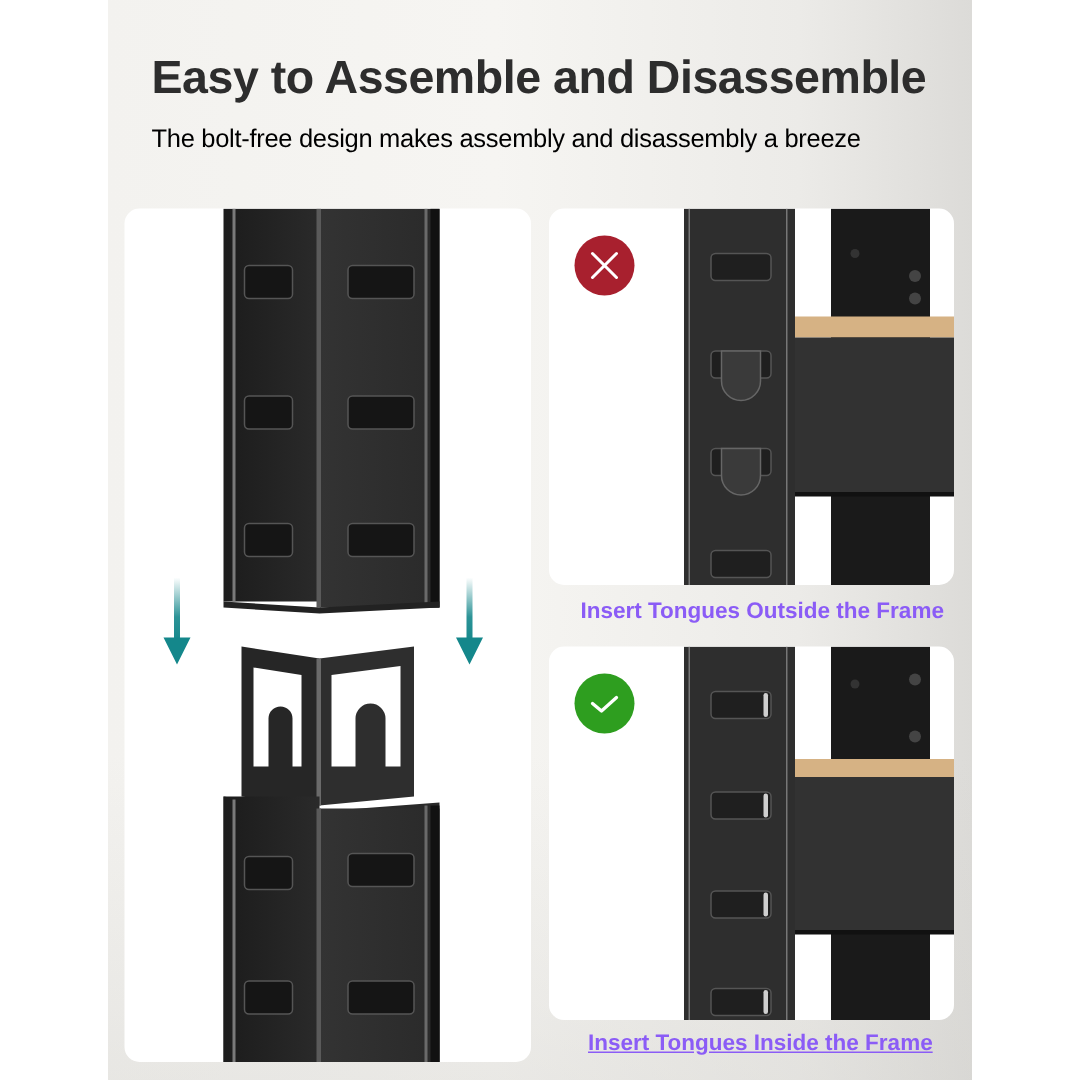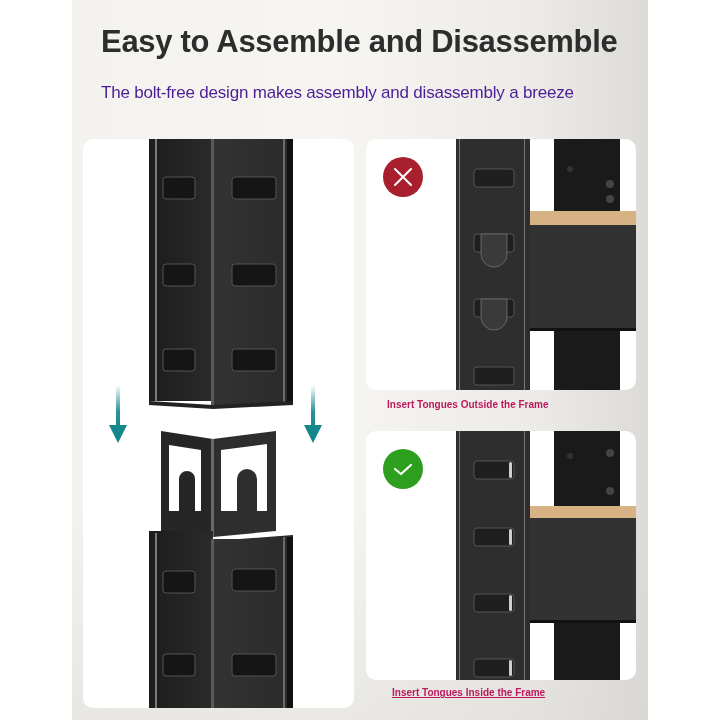--- a/index.html
+++ b/index.html
@@ -11,38 +11,38 @@
     background: linear-gradient(90deg, #f3f2ef 0%, #f6f5f2 45%, #ecebe8 80%, #dcdbd8 100%);
     overflow: hidden;
   }
   .canvas::after {
     content: ""; position: absolute; inset: 0;
     background: linear-gradient(180deg, rgba(255,255,255,0) 70%, rgba(210,209,205,0.35) 100%);
     pointer-events: none;
   }
 
   .title {
-    position: absolute; left: 101px; top: 24px;
+    position: absolute; left: 101px; top: 34px;
     font-size: 31px; font-weight: 700; color: #2d2d2d; letter-spacing: -0.3px;
     white-space: nowrap;
   }
   .subtitle {
     position: absolute; left: 101px; top: 83px;
-    font-size: 17px; color: #4c1d95; letter-spacing: -0.2px; white-space: nowrap;
+    font-size: 17px; color: #000000; letter-spacing: -0.2px; white-space: nowrap;
   }
 
   .panel {
     position: absolute; background: #ffffff; border-radius: 10px; overflow: hidden;
   }
   .panel-left { left: 83px; top: 139px; width: 271px; height: 569px; }
   .panel-tr { left: 366px; top: 139px; width: 270px; height: 251px; }
   .panel-br { left: 366px; top: 431px; width: 270px; height: 249px; }
 
   .caption {
-    position: absolute; font-size: 10px; font-weight: 700; color: #be185d; white-space: nowrap;
+    position: absolute; font-size: 15px; font-weight: 700; color: #8b5cf6; white-space: nowrap;
   }
   .caption-1 { left: 387px; top: 399px; }
   .caption-2 { left: 392px; top: 687px; text-decoration: underline; }
 
   
   .badge {
     position: absolute; width: 40px; height: 40px; border-radius: 50%;
     display: flex; align-items: center; justify-content: center;
   }
   .badge-x { left: 383px; top: 157px; background: #a8202e; }

